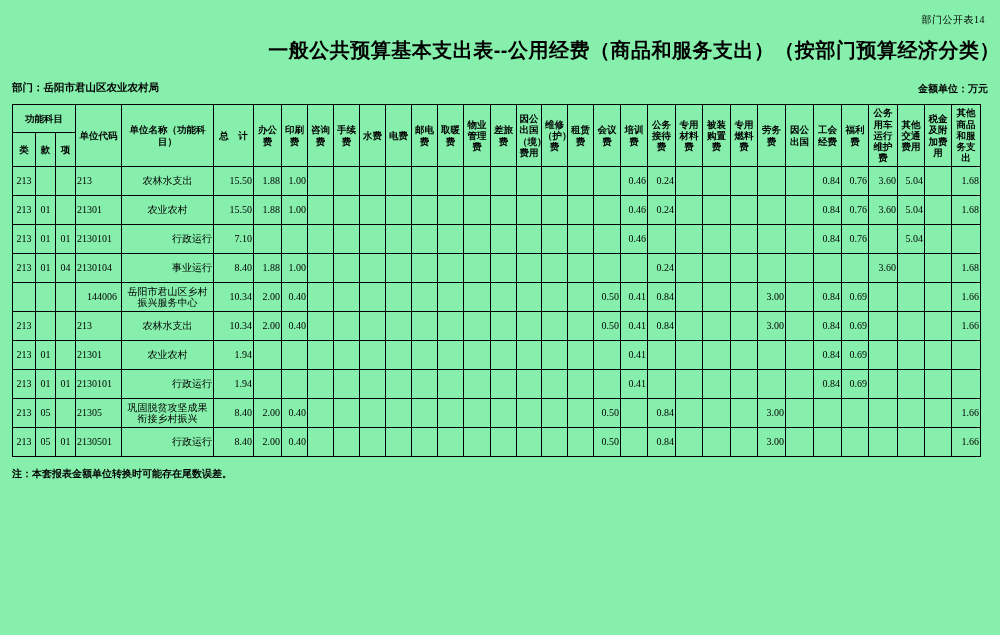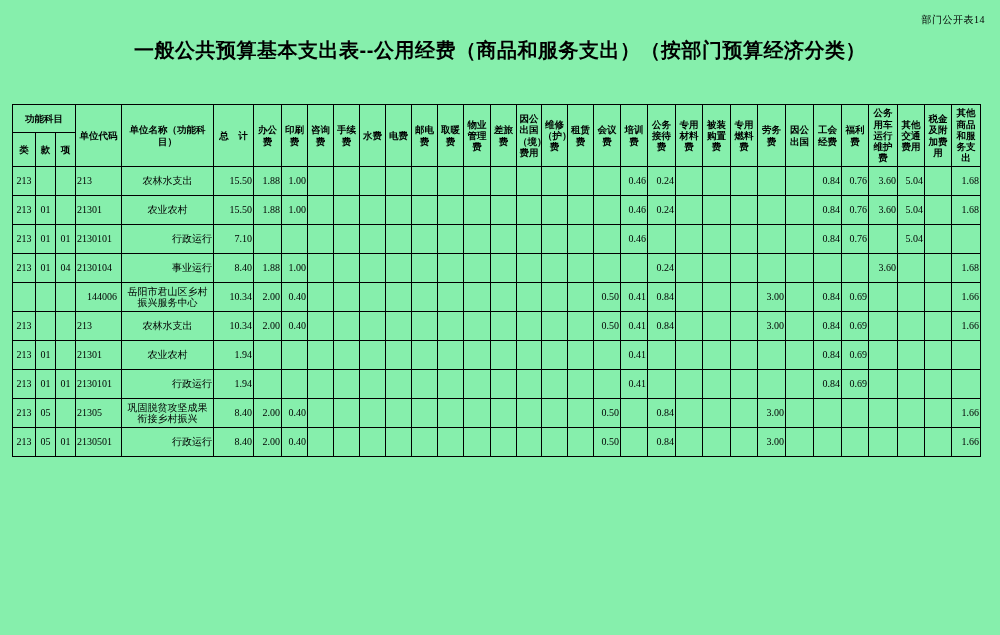--- a/index.html
+++ b/index.html
@@ -9,21 +9,21 @@
     background:#86efac;color:#000;
     font-family:"Liberation Serif","DejaVu Serif",serif;
     overflow:hidden;
   }
   .sheet-label{
     position:absolute;top:13px;right:15px;
     font-size:10px;letter-spacing:0.5px;
   }
   .page-title{
     position:absolute;top:37px;left:0;width:100%;
-    text-align:center;
+    text-align:right;
     font-family:"Liberation Sans","DejaVu Sans",sans-serif;
     font-weight:bold;font-size:20px;letter-spacing:0.5px;
   }
   .meta-row{
     position:absolute;top:81px;left:12px;right:12px;height:14px;
   }
   .meta-department{
     position:absolute;left:0;top:0;
     font-family:"Liberation Sans","DejaVu Sans",sans-serif;
     font-weight:bold;font-size:10.5px;
@@ -66,20 +66,24 @@
     font-family:"Liberation Sans","DejaVu Sans",sans-serif;
     font-weight:bold;font-size:10px;
   }
 </style>
 </head>
 <body>
 
 <div class="page">
   <div class="sheet-label">部门公开表14</div>
   <div class="page-title">一般公共预算基本支出表--公用经费（商品和服务支出）（按部门预算经济分类）</div>
+  <div class="meta-row">
+    <span class="meta-department">部门：岳阳市君山区农业农村局</span>
+    <span class="meta-unit">金额单位：万元</span>
+  </div>
 
   <table class="budget">
     <colgroup>
         <col style="width: 23px;">
         <col style="width: 20px;">
         <col style="width: 20px;">
         <col style="width: 46px;">
         <col style="width: 92px;">
         <col style="width: 40px;">
         <col style="width: 28px;">
@@ -497,13 +501,14 @@
           <td class="c-num"></td>
           <td class="c-num"></td>
           <td class="c-num"></td>
           <td class="c-num"></td>
           <td class="c-num"></td>
           <td class="c-num">1.66</td>
         </tr>
       </tbody>
   </table>
 
+  <div class="footer-note">注：本套报表金额单位转换时可能存在尾数误差。</div>
 </div>
 
 </body></html>

